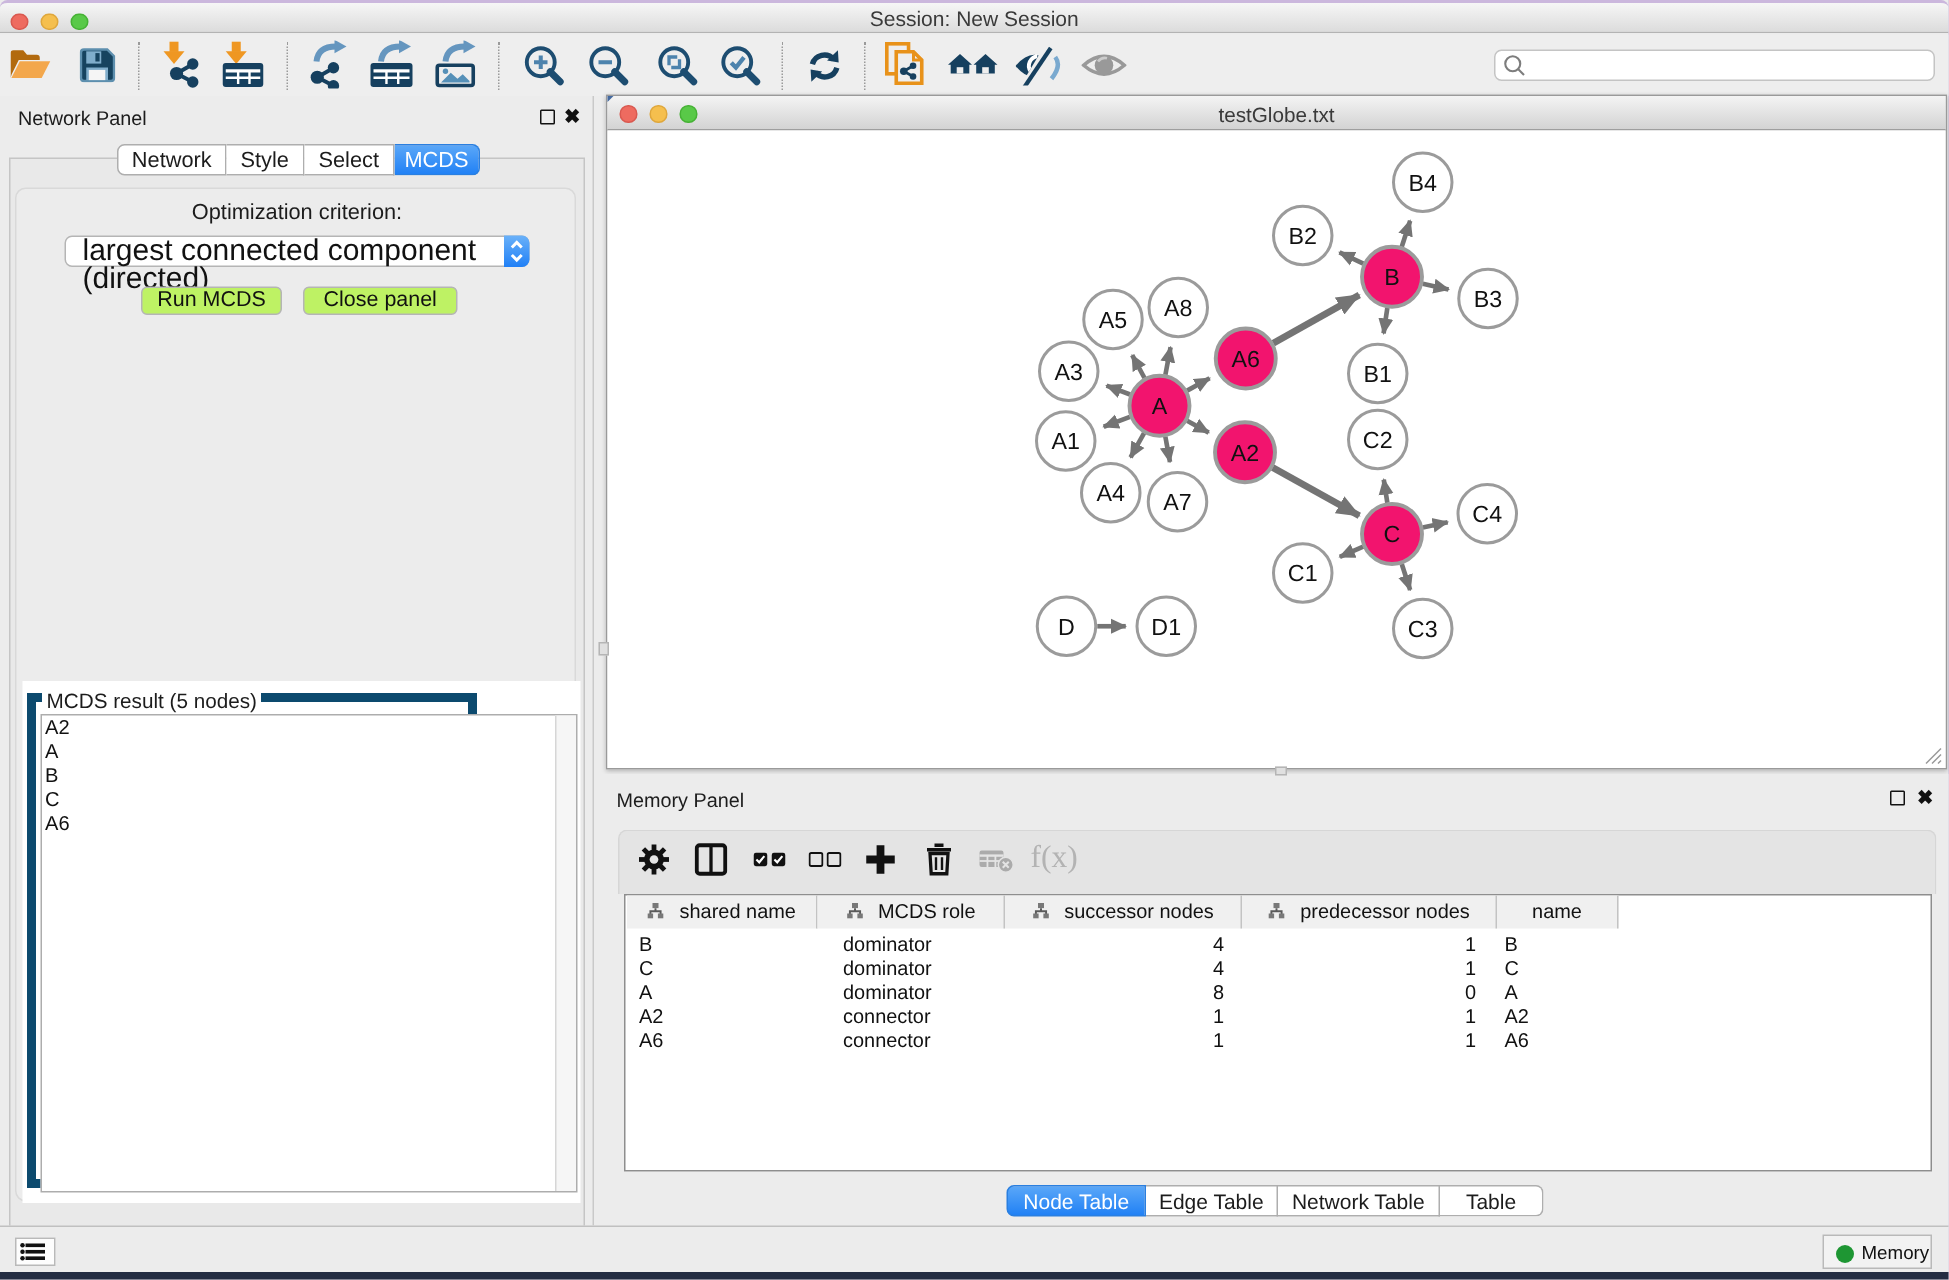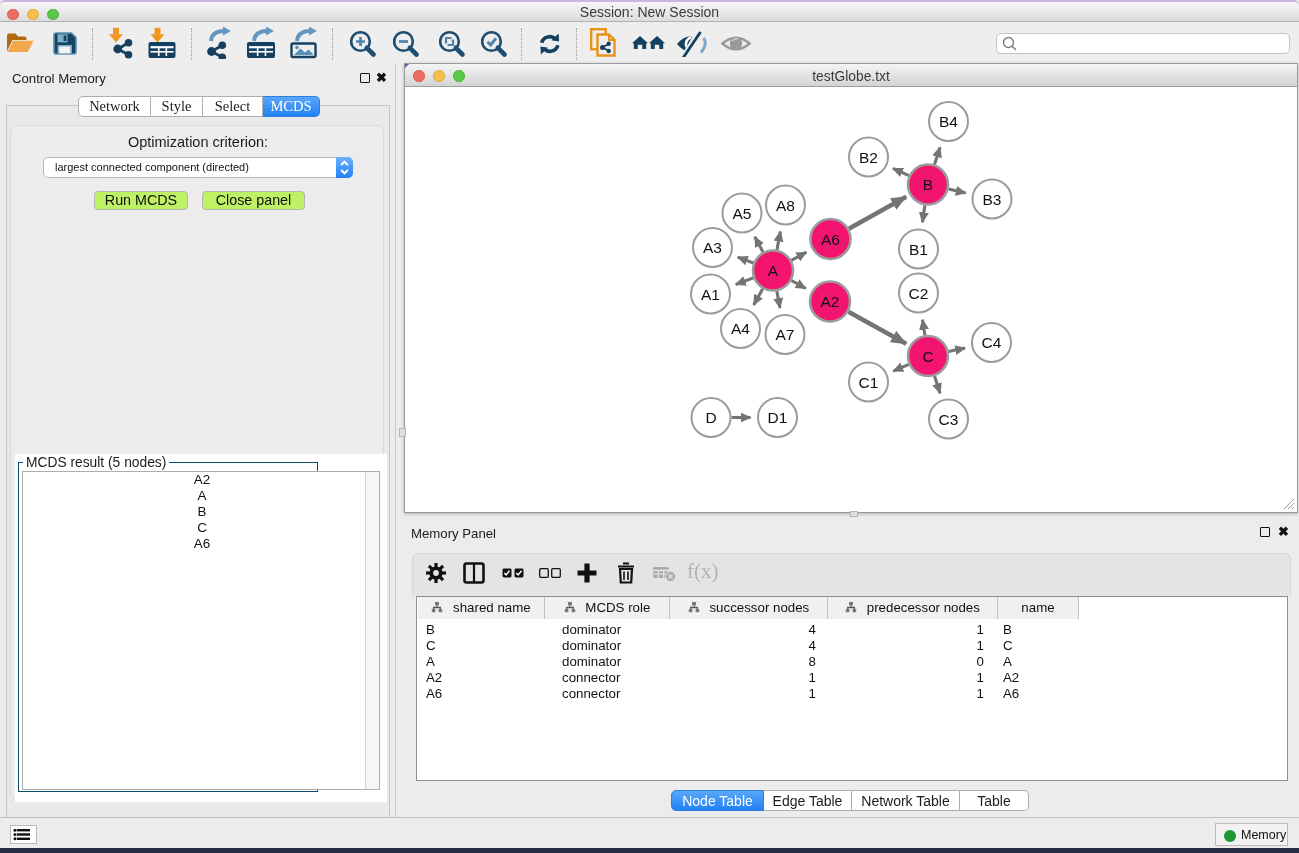--- a/index.html
+++ b/index.html
@@ -27,38 +27,38 @@
   background:#fff; border:1px solid #c4c4c4; border-radius:5px; z-index:1; }
 #searchic { z-index:2; }
 
 
 #cpanel { position:absolute; left:0; top:64px; width:396px; height:753px; background:#ececec; border-right:1px solid #c9c9c9;}
 #cptitle { position:absolute; left:12px; top:7px; font-size:13.2px; color:#1c1c1c; }
 .wbtn-sq { position:absolute; width:10px; height:10px; border:1.6px solid #111; border-radius:1px; }
 .wbtn-x  { position:absolute; font-size:13px; font-weight:bold; color:#111; line-height:10px; }
 #cp-tabs { position:absolute; left:78px; top:32px; height:21px; display:flex; }
 .cptab { height:21px; font-size:14.5px; color:#1c1c1c; background:#fff;
-  border:1px solid #aeaeae; border-left:none; display:flex; align-items:center; justify-content:center;font-family:Liberation Serif, serif; }
+  border:1px solid #aeaeae; border-left:none; display:flex; align-items:center; justify-content:center; }
 .cptab.first { border-left:1px solid #aeaeae; border-radius:5px 0 0 5px; }
 .cptab.last { border-radius:0 5px 5px 0; }
 .cptab.sel { background:linear-gradient(#5aa7f8,#2181f5); color:#fff; border-color:#2a7fe0; }
 #cp-body { position:absolute; left:6px; top:41px; width:384px; height:739px;
   background:#e9e9e9; border:1px solid #c5c5c5; }
 #cp-inner { position:absolute; left:4px; top:18px; width:374px; height:676px;
   background:#ececec; border:1px solid #d9d9d9; border-radius:7px; }
 #optlabel { position:absolute; left:0; top:70px; width:396px; text-align:center; font-size:14.5px; color:#1c1c1c;}
 #dropdown { position:absolute; left:43px; top:93px; width:310px; height:21px;
-  background:#fff; border:1px solid #b5b5b5; border-radius:5px; font-size:11px; color:#111;
+  background:#fff; border:1px solid #b5b5b5; border-radius:5px; font-size:20px; color:#111;
   line-height:19px; padding-left:11px; }
 #dd-btn { position:absolute; right:-1px; top:-1px; width:17px; height:21px; border-radius:0 5px 5px 0;
   background:linear-gradient(#6ab1f9,#2080f6); }
 .btn { position:absolute; height:19px; background:#bef264;
   border:1px solid #b5b5b5; border-radius:4px; font-size:14.3px; color:#111; text-align:center; line-height:17px; }
 #mcds-white { position:absolute; left:15px; top:390px; width:372px; height:348px; background:#fff; }
-#mcds-box { position:absolute; left:3px; top:8px; width:300px; height:330px; border:1px solid #0c4a6e;text-align:center; }
+#mcds-box { position:absolute; left:3px; top:8px; width:300px; height:330px; border:6px solid #0c4a6e; }
 #mcds-title { position:absolute; left:4px; top:-8px; background:#fff; padding:0 3px; font-size:13.8px; color:#1c1c1c; }
 #mcds-list { position:absolute; left:3px; top:8px; width:358px; height:319px; background:#fff;
   border:1px solid #adadad; font-size:13.4px; color:#111; line-height:16px; padding:0 0 0 2px; }
 #mcds-scroll { position:absolute; right:0; top:0; width:14px; height:317px; background:#f6f6f6; border-left:1px solid #d6d6d6; }
 
 
 #netwin { position:absolute; left:404px; top:63px; width:894px; height:450px;
   background:#fff; border:1px solid #9a9a9a; box-shadow:0 1px 3px rgba(0,0,0,0.25); }
 #nw-title { position:absolute; left:0; top:0; width:892px; height:23px;
   background:linear-gradient(#f4f4f4,#d3d3d3); border-bottom:1px solid #9e9e9e; }
@@ -239,21 +239,21 @@
 <div class="sep" style="left:521px;"></div>
 <div class="sep" style="left:576px;"></div>
 <svg class="ticon" id="searchic" style="left:1002px; top:13px;" width="16" height="16" viewBox="0 0 16 16">
         <circle cx="6.5" cy="6.5" r="5" fill="none" stroke="#7d7d7d" stroke-width="1.4"></circle>
         <path d="M10.2,10.2 L14,14" stroke="#7d7d7d" stroke-width="1.4"></path>
       </svg>
     <div id="search"></div>
   </div>
 
   <div id="cpanel">
-    <div id="cptitle">Control Memory</div>
+    <div id="cptitle">Network Panel</div>
     <div class="wbtn-sq" style="left:360px; top:9px;"></div>
     <div class="wbtn-x" style="left:376px; top:9px;">✖</div>
     <div id="cp-body"></div>
     <div id="cp-inner" style="left:10px; top:61px;"></div>
     <div id="cp-tabs">
       <div class="cptab first" style="width:73px;">Network</div>
       <div class="cptab" style="width:52px;">Style</div>
       <div class="cptab" style="width:60px;">Select</div>
       <div class="cptab last sel" style="width:57px;">MCDS</div>
     </div>

